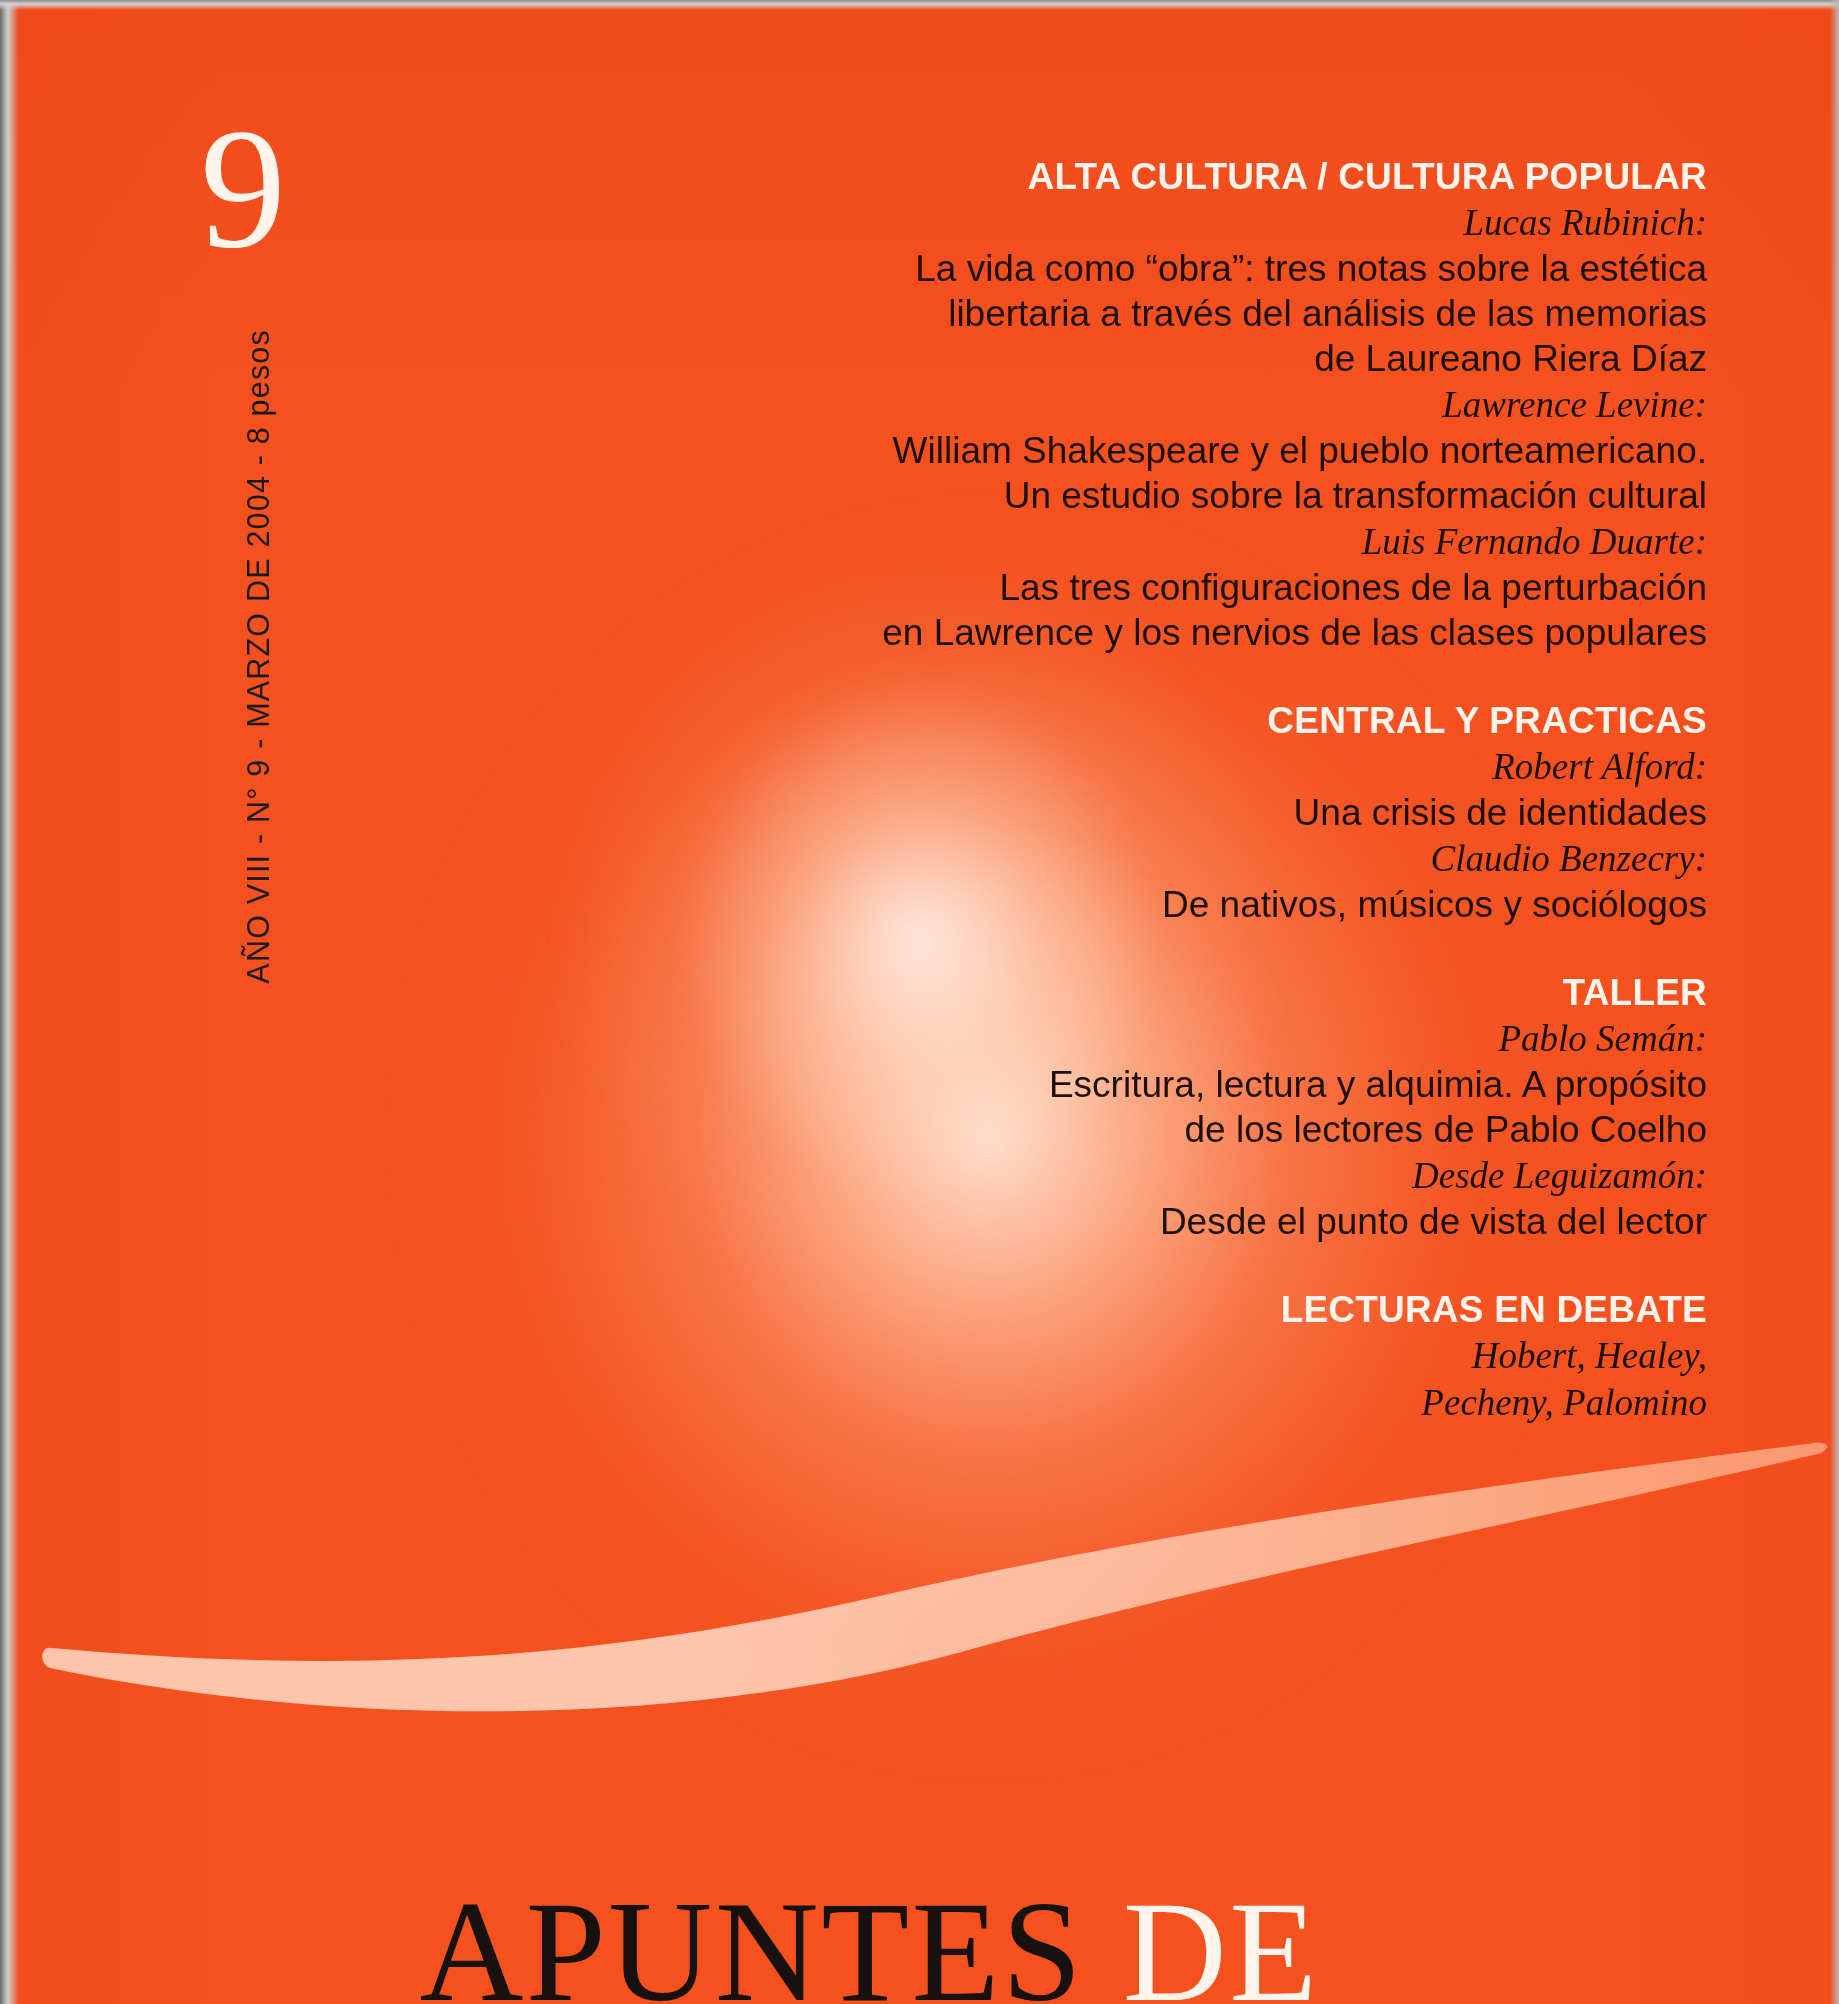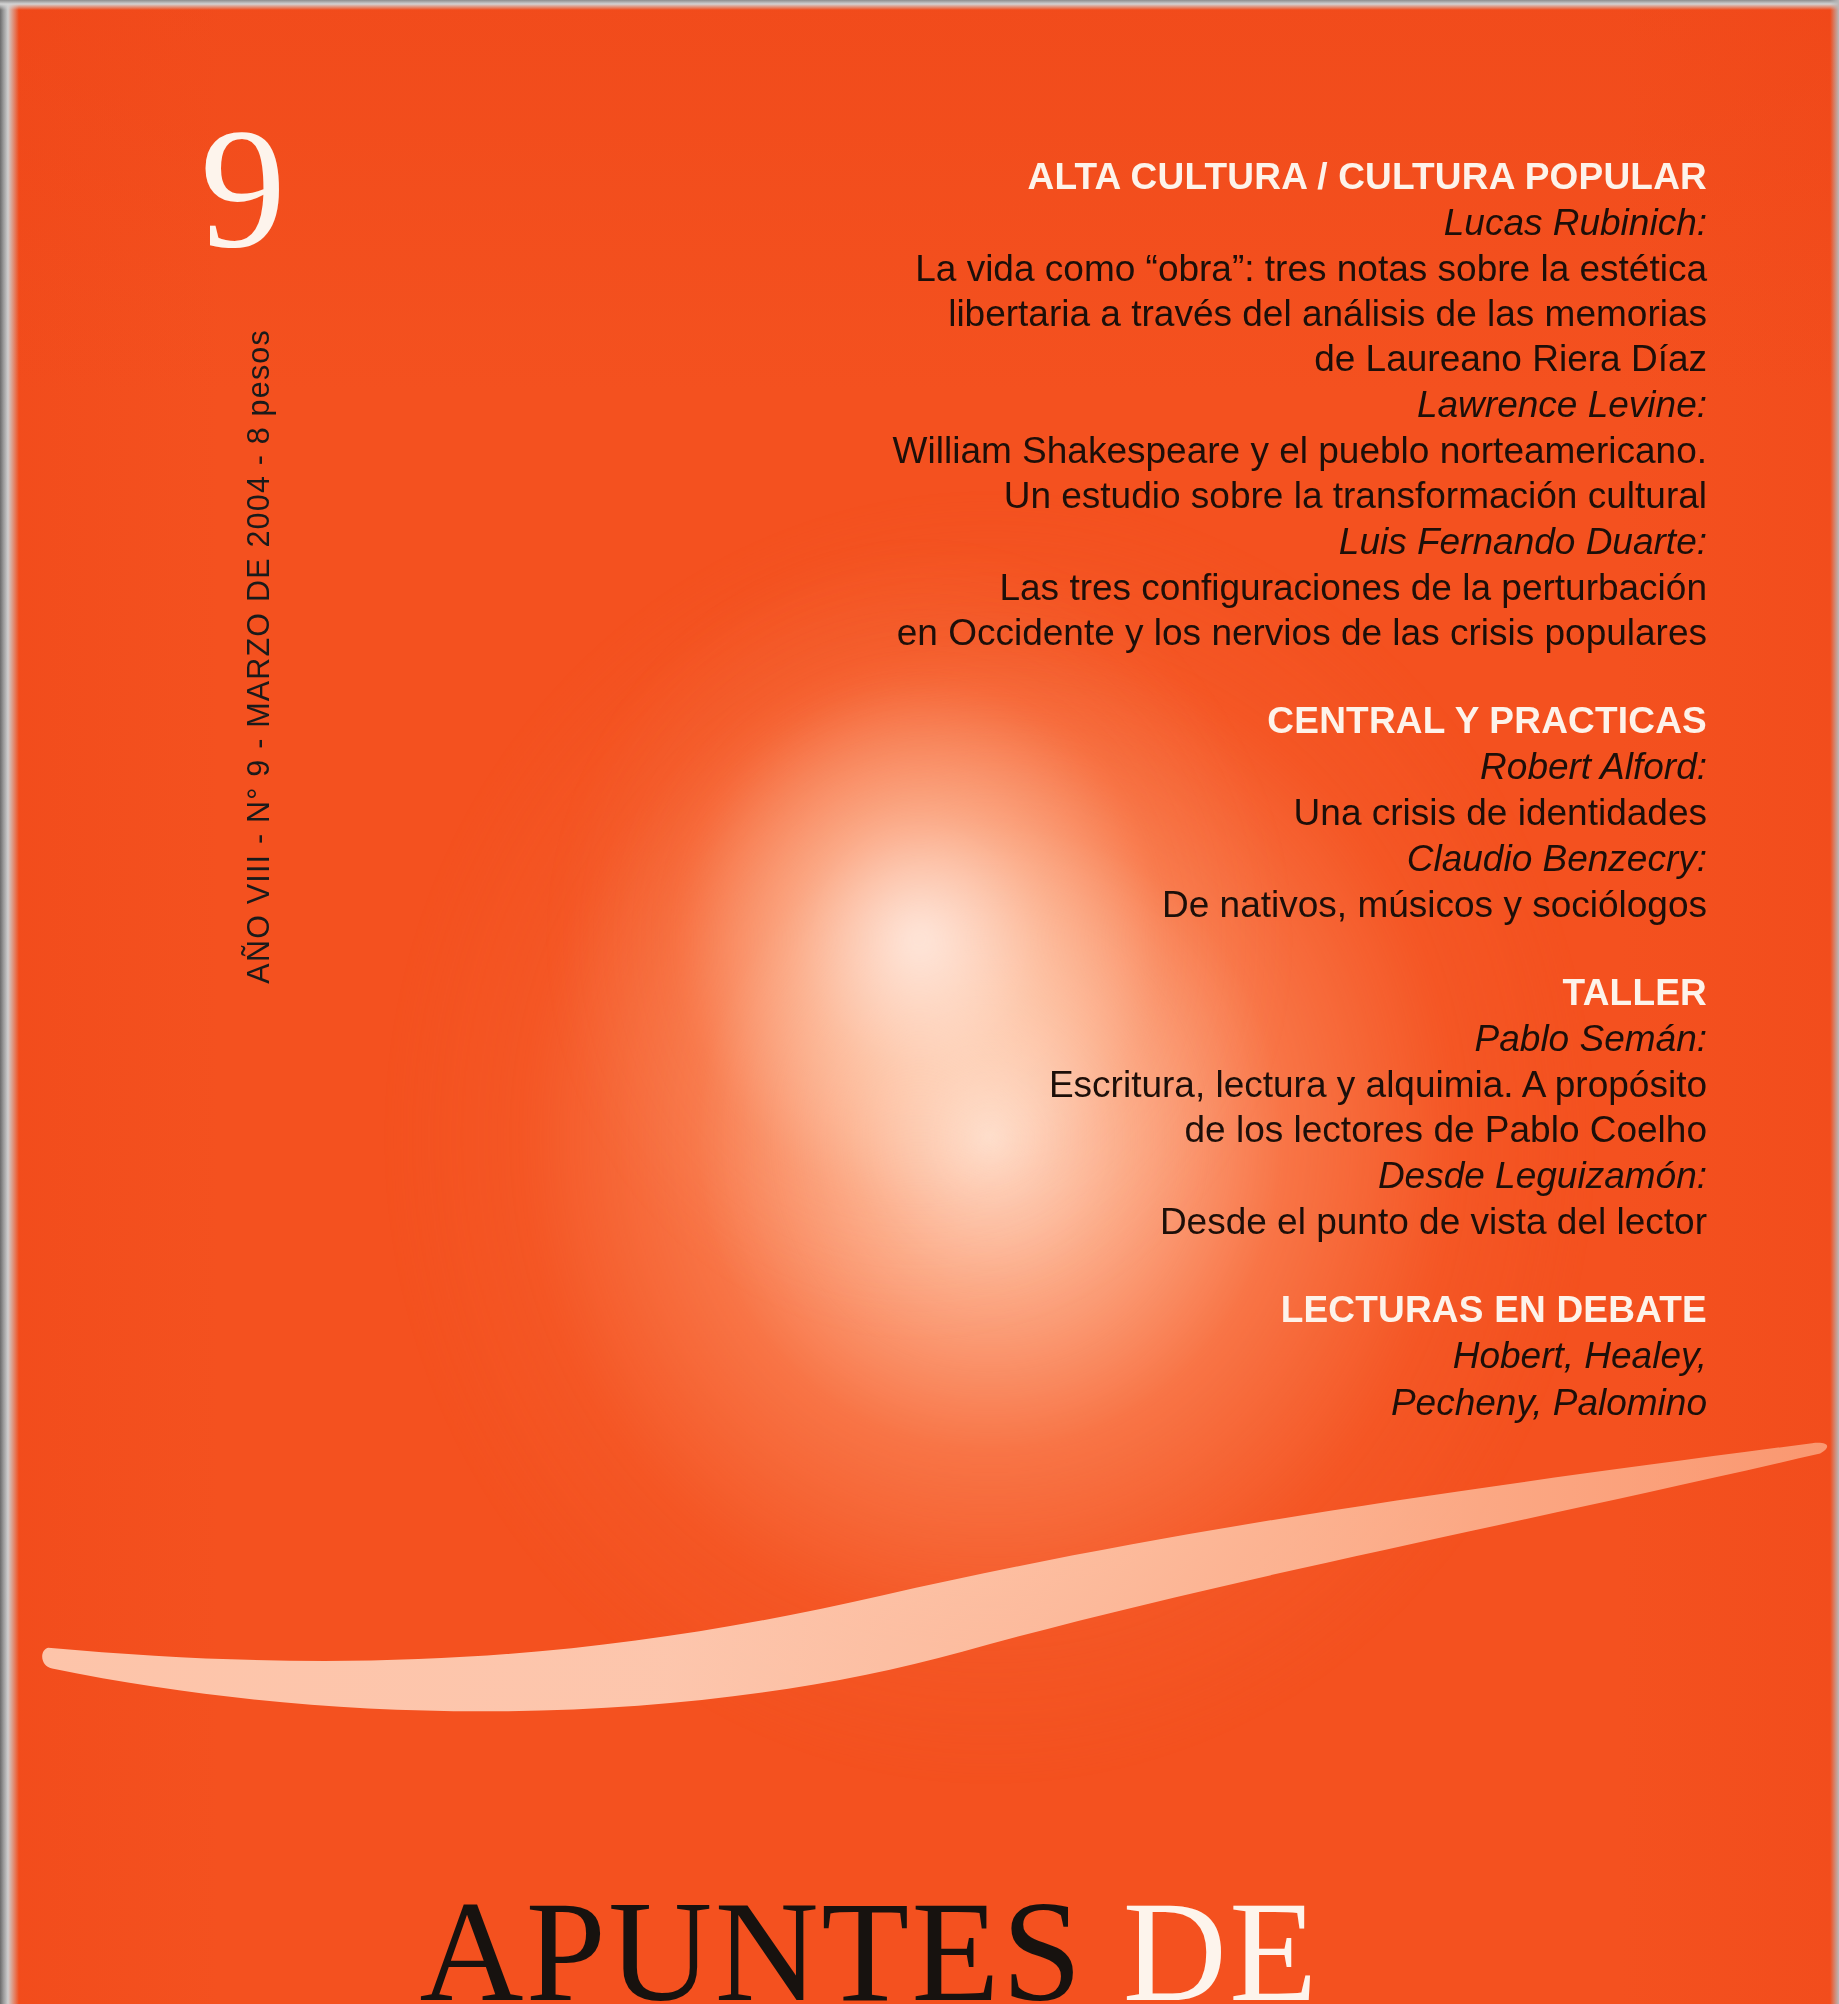--- a/index.html
+++ b/index.html
@@ -135,20 +135,21 @@
     line-height: 1.16;
     letter-spacing: 0.2px;
     margin: 0;
   }
   .author {
     font-style: italic;
     font-size: 37px;
     line-height: 1.2;
     color: #1d0f09;
     margin: 2.4px 0 0 0;
+    font-family: Liberation Serif, serif;
   }
   .title-line {
     font-size: 37px;
     line-height: 1.22;
     color: #1d0f09;
     margin: 0;
   }
   .block { margin-bottom: 0; }
   .gap-sec { height: 45px; }
 
@@ -205,21 +206,21 @@
       <p class="sec-head">ALTA CULTURA / CULTURA POPULAR</p>
       <p class="author">Lucas Rubinich:</p>
       <p class="title-line">La vida como “obra”: tres notas sobre la estética</p>
       <p class="title-line">libertaria a través del análisis de las memorias</p>
       <p class="title-line">de Laureano Riera Díaz</p>
       <p class="author">Lawrence Levine:</p>
       <p class="title-line">William Shakespeare y el pueblo norteamericano.</p>
       <p class="title-line">Un estudio sobre la transformación cultural</p>
       <p class="author">Luis Fernando Duarte:</p>
       <p class="title-line">Las tres configuraciones de la perturbación</p>
-      <p class="title-line">en Occidente y los nervios de las crisis populares</p>
+      <p class="title-line">en Lawrence y los nervios de las clases populares</p>
     </div>
 
     <div class="gap-sec"></div>
 
     <div class="block">
       <p class="sec-head">CENTRAL Y PRACTICAS</p>
       <p class="author">Robert Alford:</p>
       <p class="title-line">Una crisis de identidades</p>
       <p class="author">Claudio Benzecry:</p>
       <p class="title-line">De nativos, músicos y sociólogos</p>

